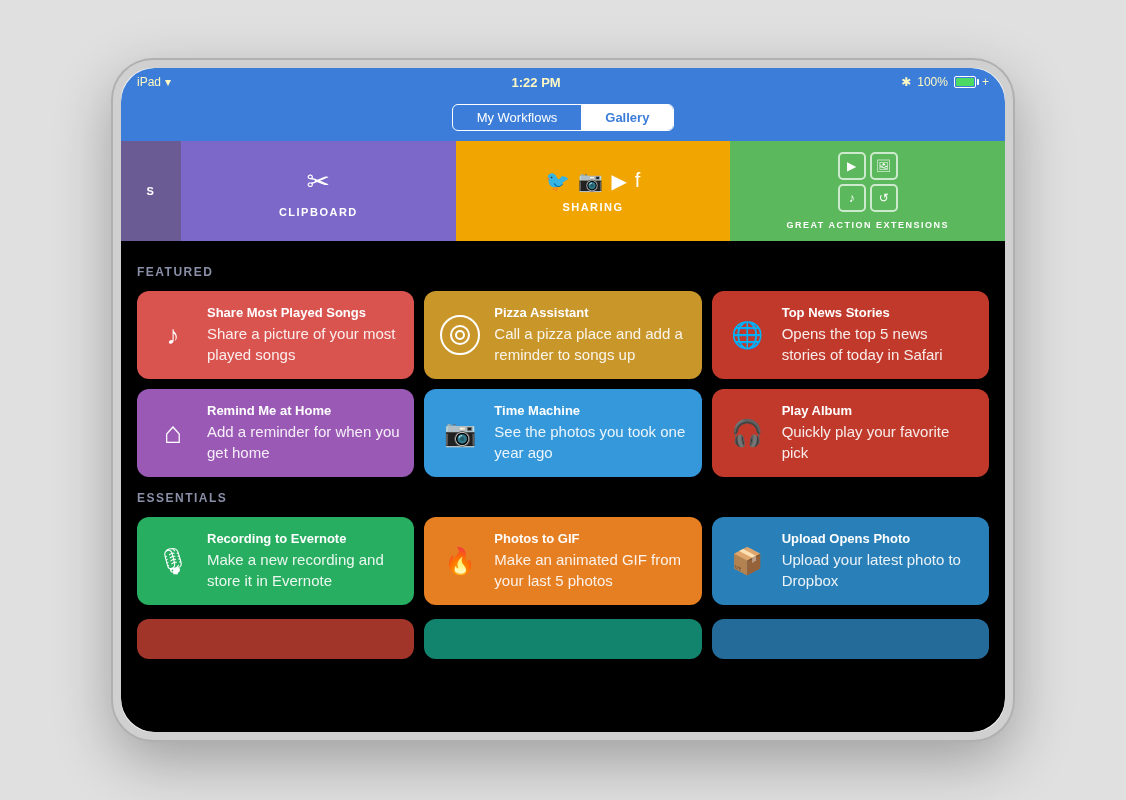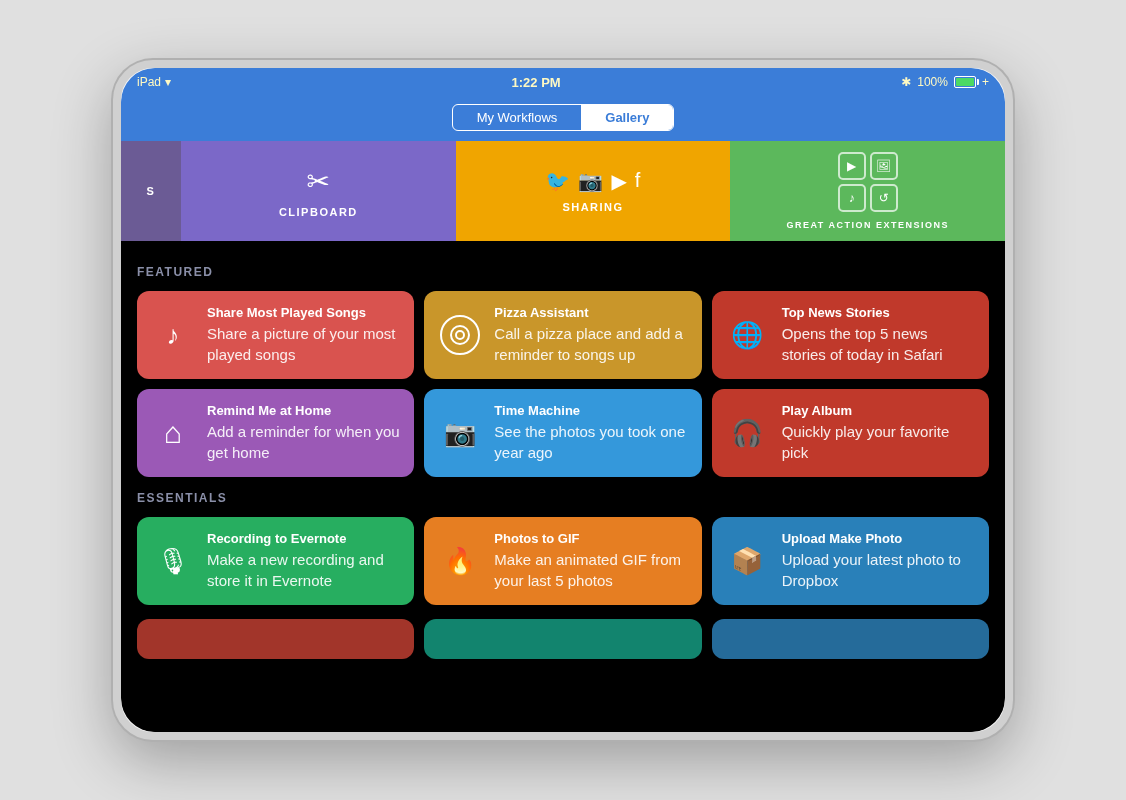--- a/index.html
+++ b/index.html
@@ -362,21 +362,21 @@
             <div class="card-title">Photos to GIF</div>
             <div class="card-desc">Make an animated GIF from your last 5 photos</div>
           </div>
         </div>
 
         <div class="card" style="background:#2980b9;">
           <div class="card-icon-wrap">
             <span class="card-icon">📦</span>
           </div>
           <div class="card-text">
-            <div class="card-title">Upload Make Photo</div>
+            <div class="card-title">Upload Opens Photo</div>
             <div class="card-desc">Upload your latest photo to Dropbox</div>
           </div>
         </div>
 
       </div>
 
       <div class="cards-grid">
         <div class="card" style="background:#e74c3c; min-height:40px; opacity:0.7;"></div>
         <div class="card" style="background:#1abc9c; min-height:40px; opacity:0.7;"></div>
         <div class="card" style="background:#3498db; min-height:40px; opacity:0.7;"></div>

